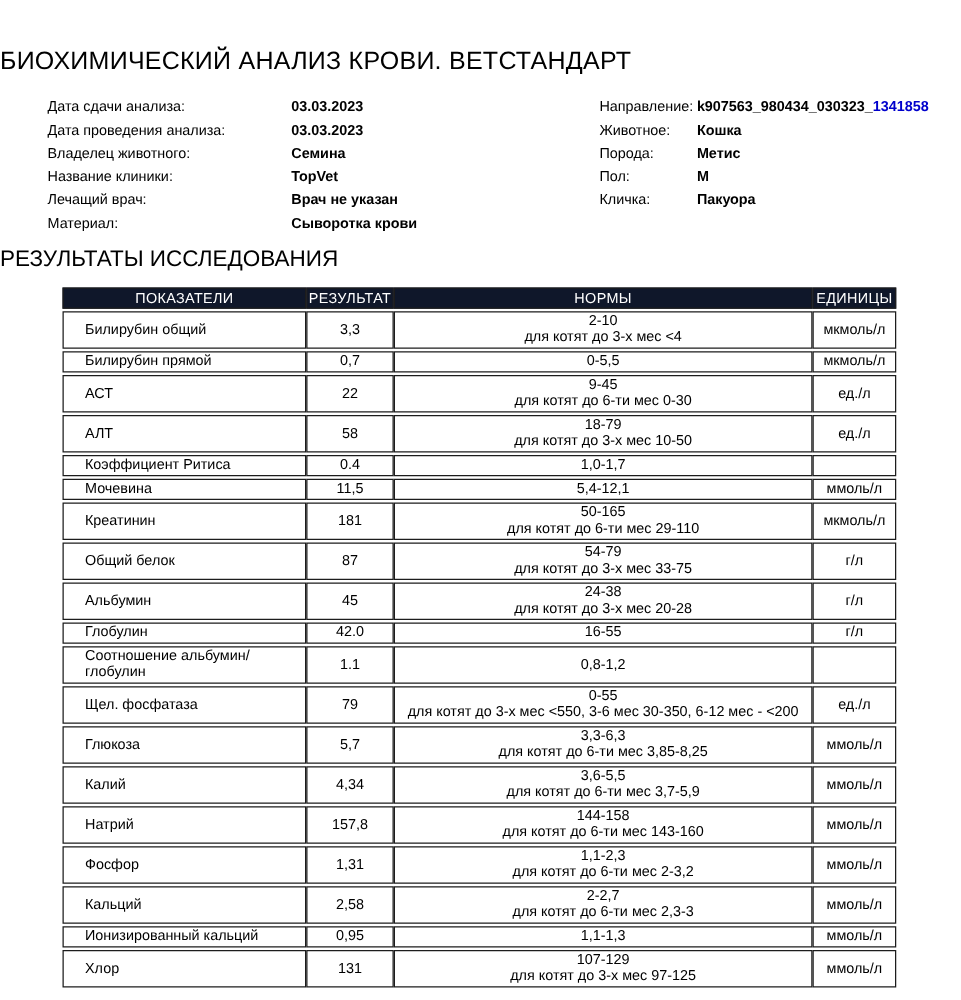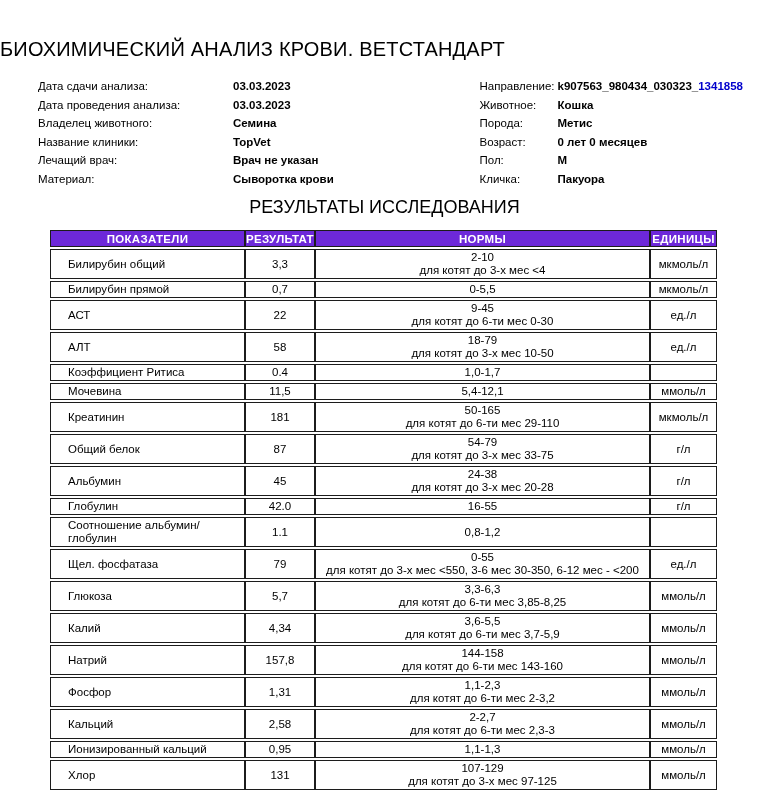--- a/index.html
+++ b/index.html
@@ -28,43 +28,43 @@
   }
   .info-col { font-size: 11.5px; }
   .info-row { display: flex; line-height: 18.5px; white-space: nowrap; }
   .info-col.left .info-label { width: 195px; }
   .info-col.right .info-label { width: 78px; }
   .info-value { font-weight: 700; }
   .info-link { color: #0000cc; font-weight: 700; cursor: pointer; }
 
   .section-title {
     margin-top: 9px;
-    text-align: center;
+    text-align: left;
     font-size: 18px;
     font-weight: 400;
     line-height: 20px;
   }
 
   table.results {
     margin: 11px 0 0 50px;
     width: 667px;
     border-collapse: separate;
     border-spacing: 0 2px;
     table-layout: fixed;
     font-size: 11.5px;
   }
   col.c-name { width: 195px; }
   col.c-result { width: 70px; }
   col.c-norm { width: 335px; }
   col.c-unit { width: 67px; }
 
   th {
-    background: #6d28d9;
+    background: #0f172a;
     color: #ffffff;
-    font-weight: 700;
+    font-weight: 400;
     font-size: 11.5px;
     height: 17px;
     border: 1px solid #1c1c1c;
     text-align: center;
     letter-spacing: 0.3px;
   }
   td {
     border: 1px solid #1c1c1c;
     vertical-align: middle;
     line-height: 13px;
@@ -114,24 +114,20 @@
           <span class="info-label">Направление:</span>
           <span class="info-value">k907563_980434_030323_<span class="info-link">1341858</span></span>
         </div>
         <div class="info-row">
           <span class="info-label">Животное:</span>
           <span class="info-value">Кошка</span>
         </div>
         <div class="info-row">
           <span class="info-label">Порода:</span>
           <span class="info-value">Метис</span>
-        </div>
-        <div class="info-row">
-          <span class="info-label">Возраст:</span>
-          <span class="info-value">0 лет 0 месяцев</span>
         </div>
         <div class="info-row">
           <span class="info-label">Пол:</span>
           <span class="info-value">М</span>
         </div>
         <div class="info-row">
           <span class="info-label">Кличка:</span>
           <span class="info-value">Пакуора</span>
         </div>
       </div>

